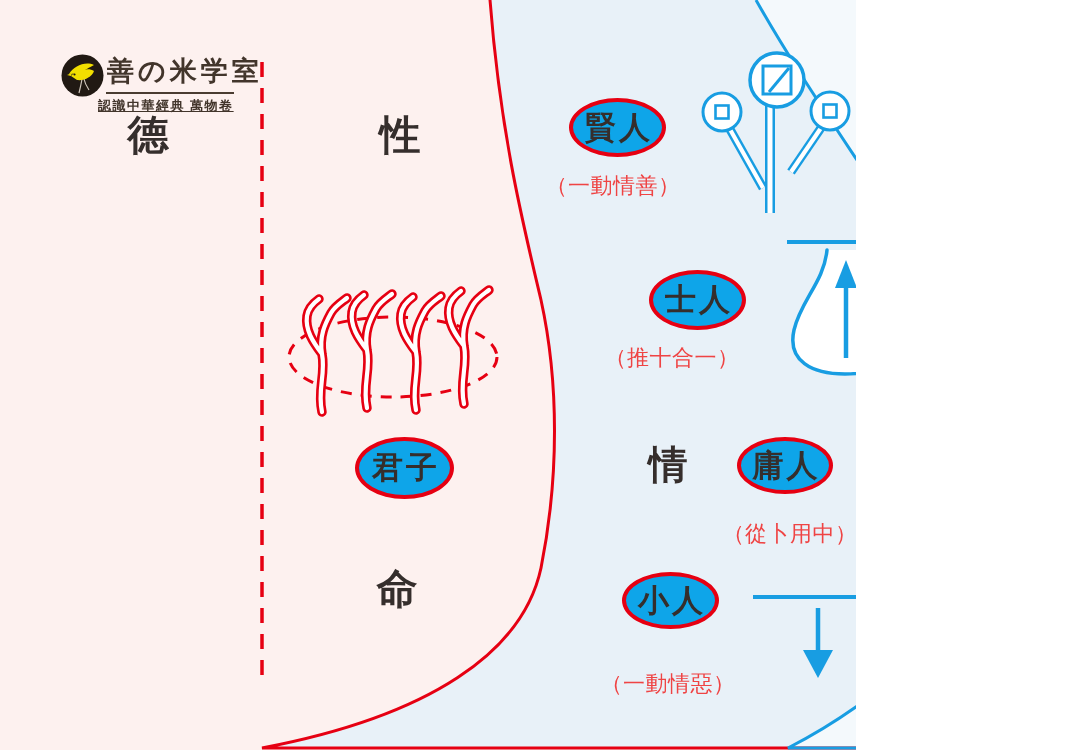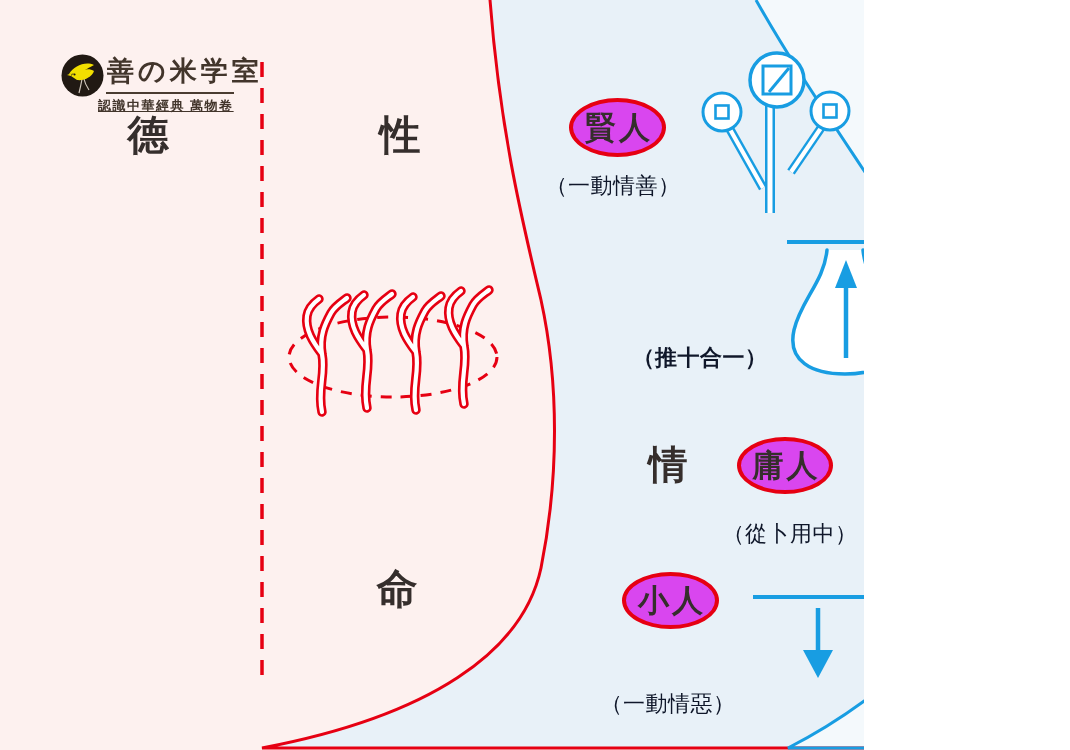--- a/index.html
+++ b/index.html
@@ -1,41 +1,40 @@
 <!DOCTYPE html>
 <html><head>
 <meta charset="utf-8">
 <style>
   html,body{margin:0;padding:0;background:#ffffff;}
   #stage{
     position:relative;width:856px;height:750px;overflow:hidden;
     font-family:"Liberation Sans","DejaVu Sans",sans-serif;
     color:#3b3533;
-    padding-left:8px;
   }
   #bg{position:absolute;left:0;top:0;width:1070px;height:750px;}
   .abs{position:absolute;}
   .ctr{transform:translate(-50%,-50%);}
   
   .big-char{
     font-size:41px;font-weight:600;color:#352e2c;letter-spacing:0;
     line-height:1;white-space:nowrap;
   }
   
   .oval{
     display:flex;align-items:center;justify-content:center;
-    border:4px solid #e60012;border-radius:50%;background:#d946ef;
+    border:4px solid #e60012;border-radius:50%;background:#0ea5e9;
     font-size:31px;font-weight:600;color:#352e2c;letter-spacing:3px;
     box-sizing:border-box;white-space:nowrap;
   }
   .oval span{margin-left:3px;}
   
   .note{
     width:260px;text-align:center;font-size:22px;font-weight:500;
-    color:#0f172a;letter-spacing:0.5px;transform:translate(-50%,-50%);
+    color:#ef4444;letter-spacing:0.5px;transform:translate(-50%,-50%);
     white-space:nowrap;
   }
   
   .logo-title{
     font-family:"Liberation Serif","DejaVu Serif",serif;
     font-size:27px;font-weight:700;color:#42352b;letter-spacing:4px;
     white-space:nowrap;line-height:1;
   }
   .logo-underline{height:2px;background:#4a3c31;}
   .logo-sub{
@@ -140,28 +139,34 @@
   </div>
   <div class="abs logo-title" style="left:107px;top:58px;">善の米学室</div>
   <div class="abs logo-underline" style="left:106px;top:92px;width:128px;"></div>
   <div class="abs logo-sub" style="left:98px;top:99px;text-decoration:underline;">認識中華經典 萬物卷</div>
 
   <div class="abs ctr big-char" style="left:148px;top:135px;">德</div>
   <div class="abs ctr big-char" style="left:400px;top:135px;">性</div>
   <div class="abs ctr big-char" style="left:397px;top:589px;">命</div>
   <div class="abs ctr big-char" style="left:668px;top:464px;font-size:39px;">情</div>
 
+  <div class="abs oval" style="left:355px;top:437px;width:99px;height:62px;">
+    <span>君子</span>
+  </div>
   <div class="abs oval" style="left:569px;top:98px;width:97px;height:59px;">
     <span>賢人</span>
+  </div>
+  <div class="abs oval" style="left:649px;top:270px;width:97px;height:60px;">
+    <span>士人</span>
   </div>
   <div class="abs oval" style="left:737px;top:437px;width:96px;height:57px;font-family:Liberation Serif, serif;">
     <span>庸人</span>
   </div>
   <div class="abs oval" style="left:622px;top:572px;width:97px;height:57px;">
     <span>小人</span>
   </div>
 
   <div class="abs note" style="left:613px;top:186px;">（一動情善）</div>
-  <div class="abs note" style="left:700px;top:358px;font-weight:bold;">（推十合一）</div>
+  <div class="abs note" style="left:672px;top:358px;">（推十合一）</div>
   <div class="abs note" style="left:790px;top:534px;">（從卜用中）</div>
-  <div class="abs note" style="left:668px;top:704px;">（一動情惡）</div>
+  <div class="abs note" style="left:668px;top:684px;">（一動情惡）</div>
 
 </div>
 
 </body></html>

